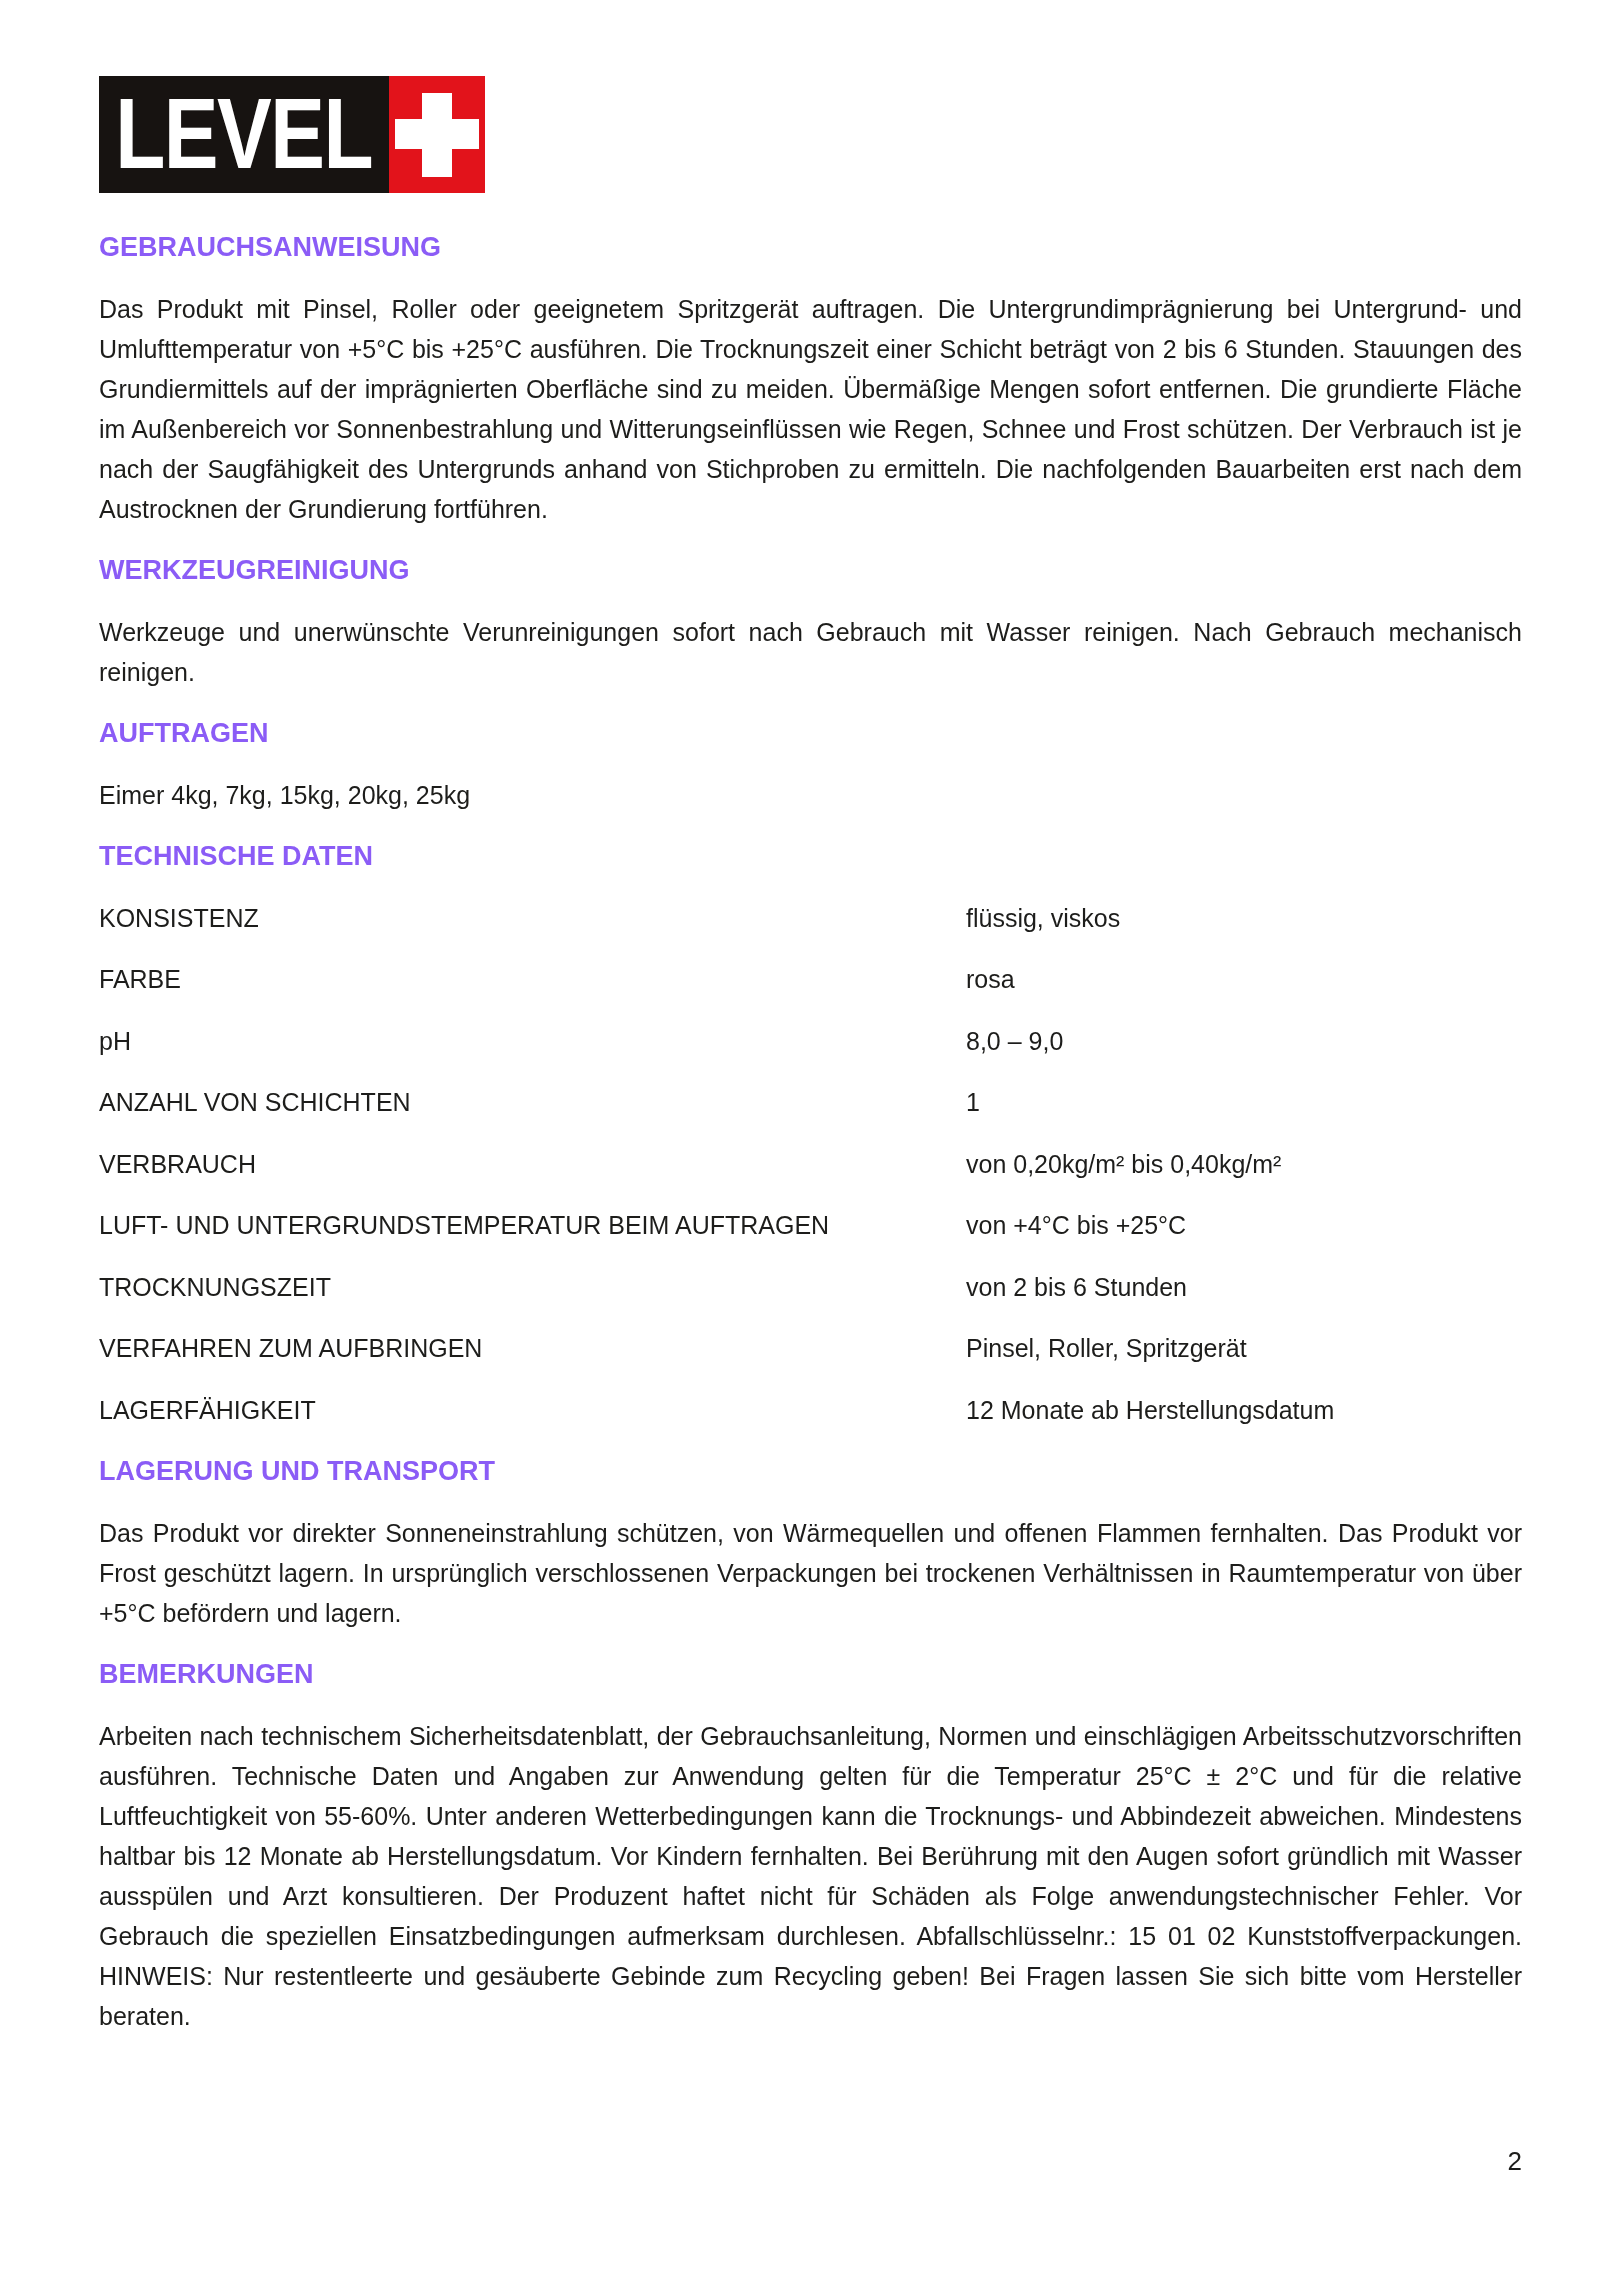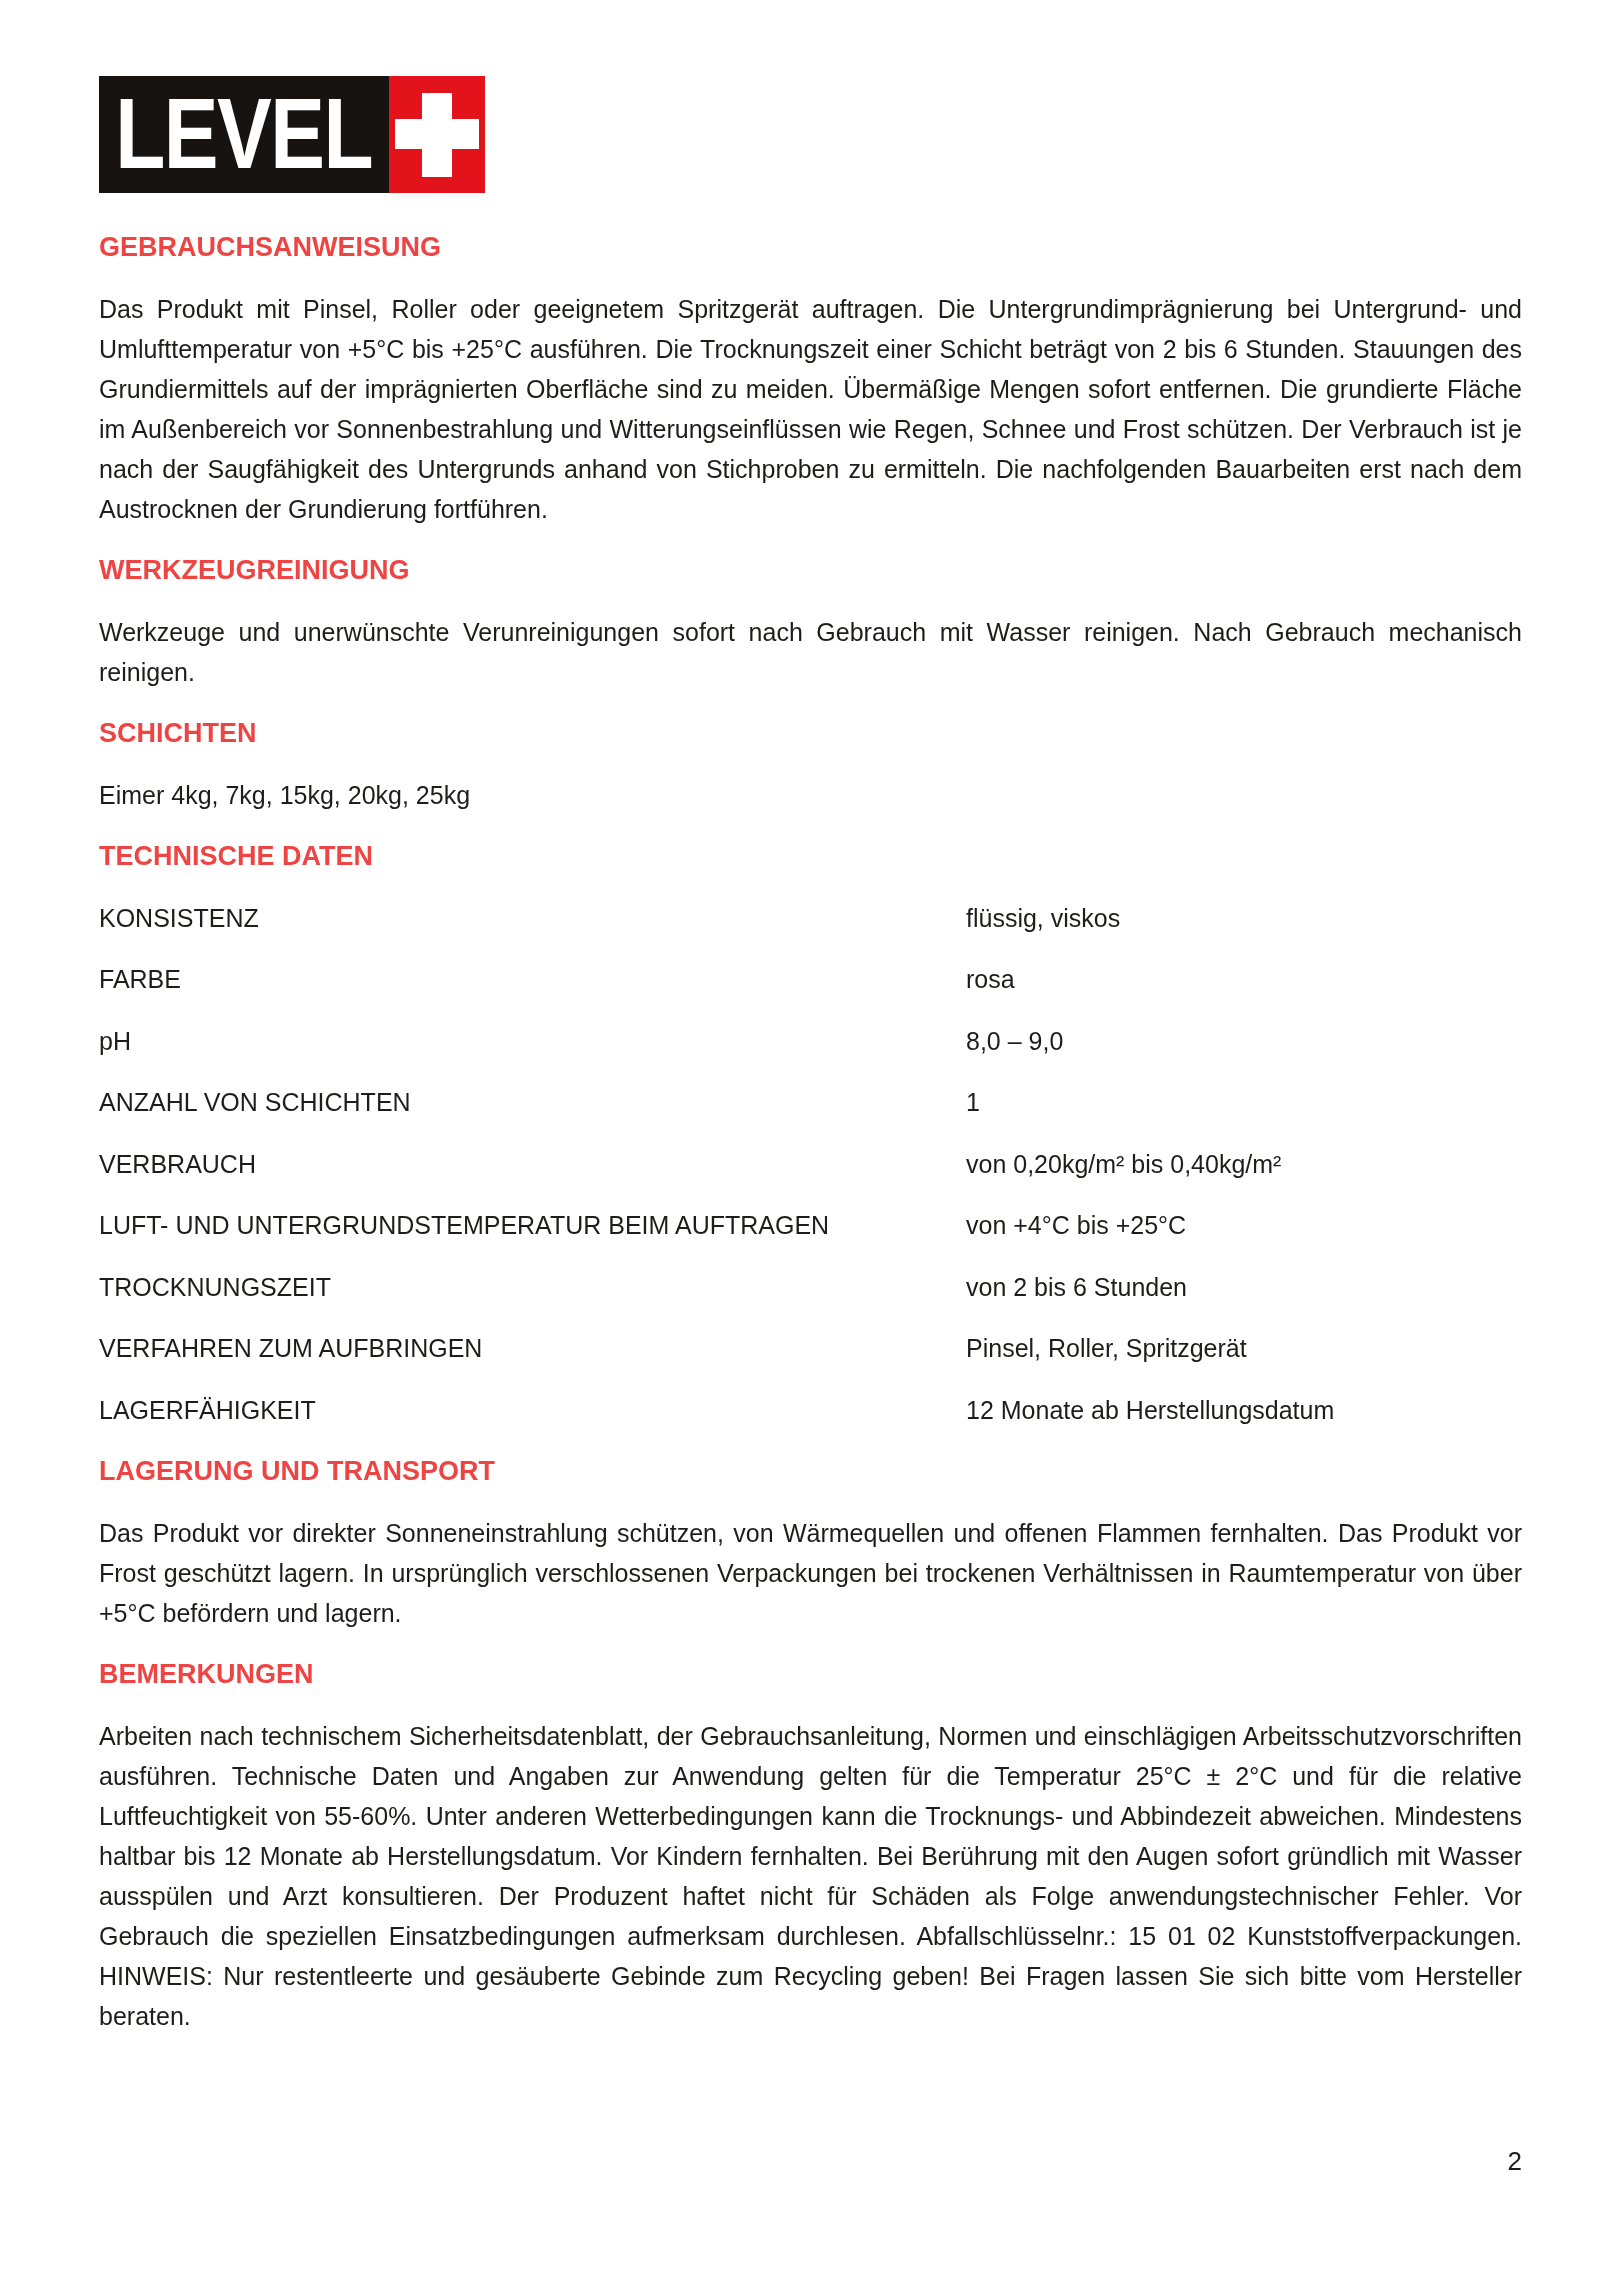--- a/index.html
+++ b/index.html
@@ -38,21 +38,21 @@
   .cross { position:absolute; inset:0; display:block; }
   .cross-v { position:absolute; left:33px; top:16.6px; width:30px; height:84px; background:#ffffff; }
   .cross-h { position:absolute; left:5.8px; top:43px; width:84px; height:30px; background:#ffffff; }
 
   
   .heading {
     font-size:27px;
     font-weight:bold;
     line-height:40px;
     margin:0 0 21.5px 0;
-    color:#ef4444;
+    color:#8b5cf6;
   }
   .body-par {
     font-size:25px;
     line-height:40px;
     margin:0 0 21.5px 0;
     text-align:justify;
   }
   .body-line {
     font-size:25px;
     line-height:40px;
@@ -90,21 +90,21 @@
       </span>
     </div>
   </div>
 
   <h2 class="heading">GEBRAUCHSANWEISUNG</h2>
   <p class="body-par">Das Produkt mit Pinsel, Roller oder geeignetem Spritzgerät auftragen. Die Untergrundimprägnierung bei Untergrund- und Umlufttemperatur von +5°C bis +25°C ausführen. Die Trocknungszeit einer Schicht beträgt von 2 bis 6 Stunden. Stauungen des Grundiermittels auf der imprägnierten Oberfläche sind zu meiden. Übermäßige Mengen sofort entfernen. Die grundierte Fläche im Außenbereich vor Sonnenbestrahlung und Witterungseinflüssen wie Regen, Schnee und Frost schützen. Der Verbrauch ist je nach der Saugfähigkeit des Untergrunds anhand von Stichproben zu ermitteln. Die nachfolgenden Bauarbeiten erst nach dem Austrocknen der Grundierung fortführen.</p>
 
   <h2 class="heading">WERKZEUGREINIGUNG</h2>
   <p class="body-par">Werkzeuge und unerwünschte Verunreinigungen sofort nach Gebrauch mit Wasser reinigen. Nach Gebrauch mechanisch reinigen.</p>
 
-  <h2 class="heading">SCHICHTEN</h2>
+  <h2 class="heading">AUFTRAGEN</h2>
   <p class="body-line">Eimer 4kg, 7kg, 15kg, 20kg, 25kg</p>
 
   <h2 class="heading">TECHNISCHE DATEN</h2>
 
   <div class="ttable">
     <div class="trow">
       <div class="tlabel">KONSISTENZ</div>
       <div class="tvalue">flüssig, viskos</div>
     </div>
     <div class="trow">

